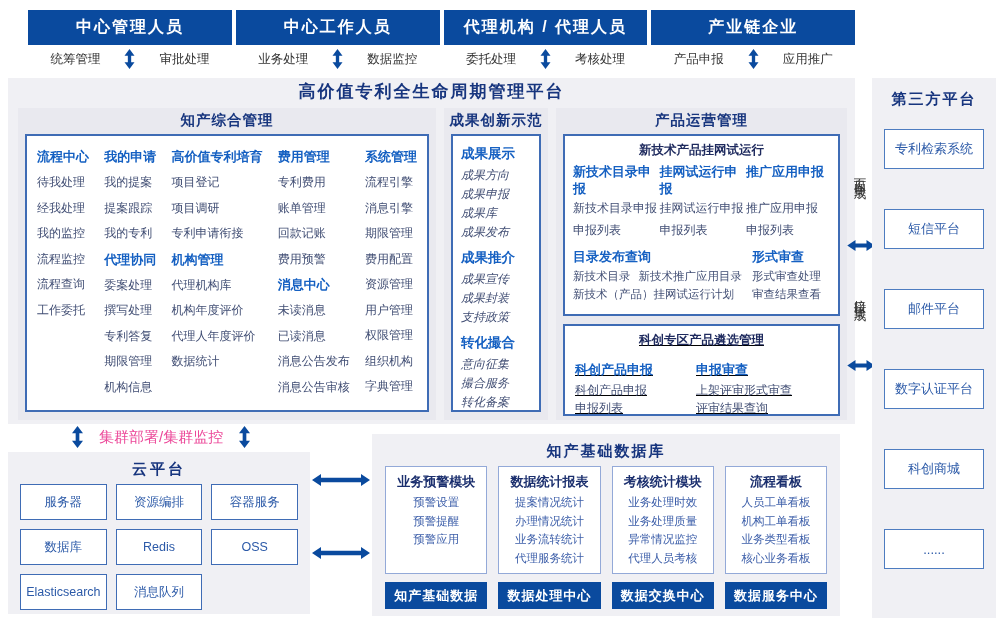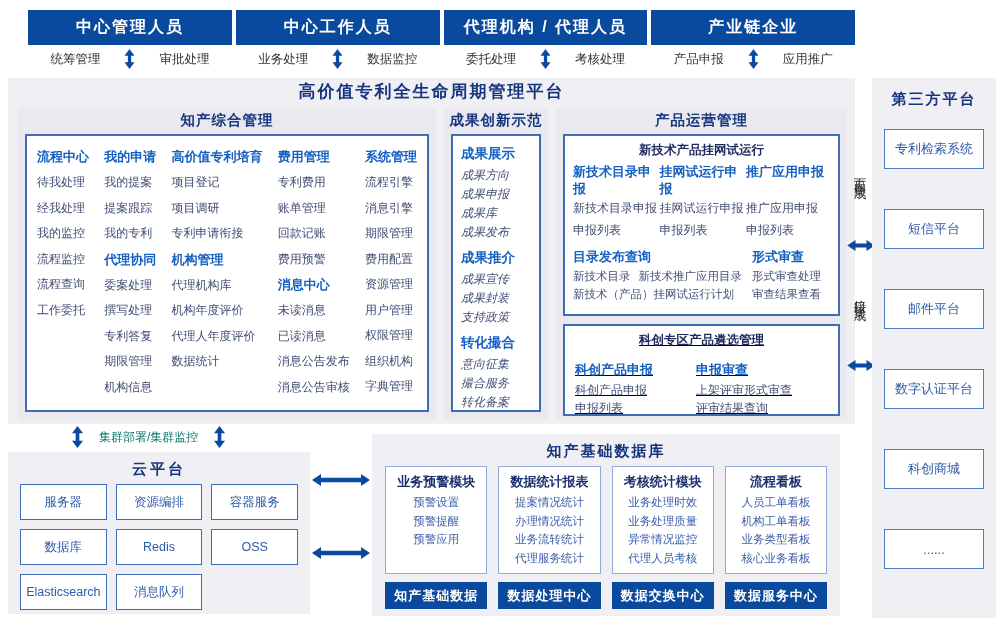--- a/index.html
+++ b/index.html
@@ -67,21 +67,21 @@
   .third { position:absolute; left:872px; top:78px; width:124px; height:540px; background:#f0f0f4;
     display:flex; flex-direction:column; align-items:center; }
   .third-title { font-weight:bold; font-size:15px; color:#17357e; letter-spacing:2px; margin-top:12px; }
   .third-boxes { display:flex; flex-direction:column; gap:40px; margin-top:20px; }
   .third-box { width:100px; height:40px; background:#fff; border:1.5px solid #4d7cc0; color:#2c5aa8;
     font-size:13px; display:flex; align-items:center; justify-content:center; white-space:nowrap; }
 
   
   .cluster { position:absolute; left:72px; top:423px; display:flex; align-items:center; gap:16px; }
   .cluster .varrow { height:28px; }
-  .cluster-label { font-size:12px; color:#0f766e; }
+  .cluster-label { font-size:15px; color:#ec4899; }
 
   
   .cloud { position:absolute; left:8px; top:452px; width:302px; height:162px; background:#f0f0f4; }
   .cloud-title { text-align:center; font-weight:bold; font-size:15px; color:#17357e;
     letter-spacing:3px; line-height:26px; margin-top:4px; }
   .cloud-grid { display:grid; grid-template-columns:repeat(3,1fr); gap:9px; margin:2px 12px 0; }
   .cloud-cell { height:36px; background:#fff; border:1.5px solid #3f6cb5; color:#2c5aa8; font-size:12.5px;
     display:flex; align-items:center; justify-content:center; white-space:nowrap; }
 
   

